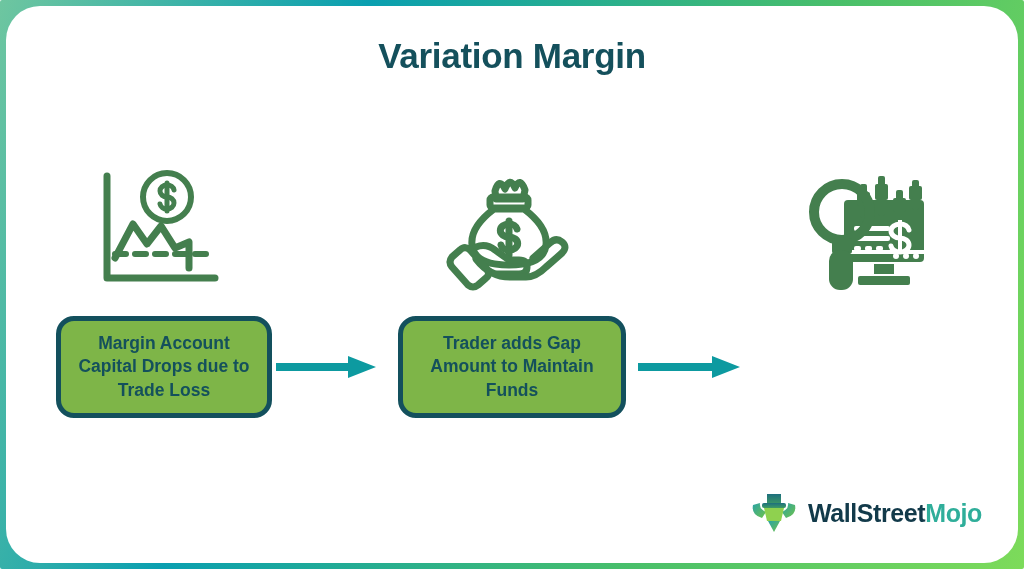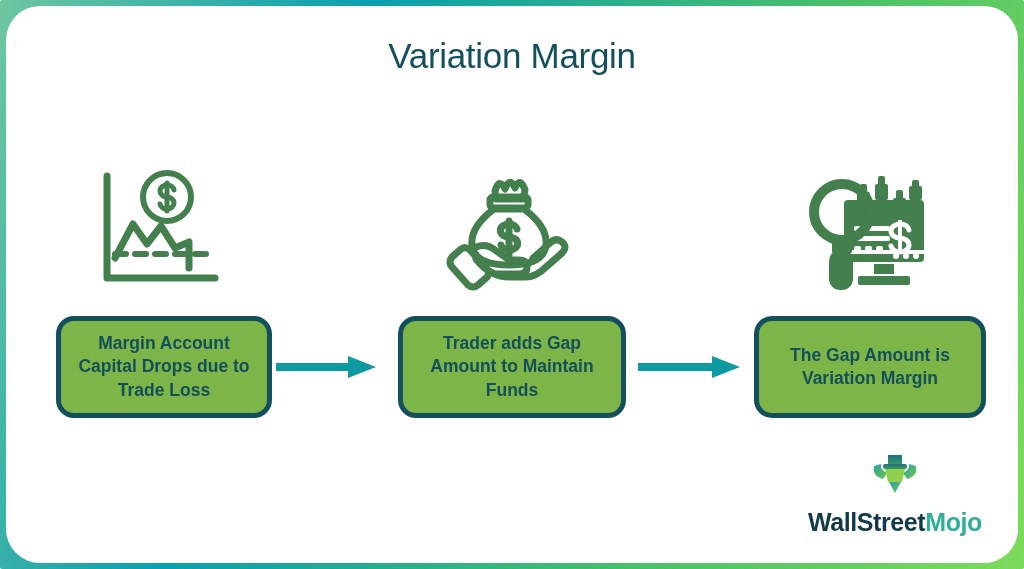--- a/index.html
+++ b/index.html
@@ -35,21 +35,21 @@
   }
 
   
   .title {
     position: absolute;
     top: 30px;
     left: 0;
     width: 100%;
     text-align: center;
     font-size: 35px;
-    font-weight: normal;
+    font-weight: bold;
     color: #14505c;
     letter-spacing: -0.3px;
   }
 
   
   .icon-row {
     position: absolute;
     top: 150px;
     left: 0;
     width: 100%;
@@ -102,21 +102,20 @@
   .arrow svg { display: block; }
 
   
   .logo {
     position: absolute;
     right: 36px;
     bottom: 26px;
     display: flex;
     align-items: center;
     gap: 10px;
-    flex-direction: column;
   }
   .logo-text {
     font-size: 25px;
     font-weight: bold;
     letter-spacing: -0.4px;
     white-space: nowrap;
   }
   .logo-wall { color: #123a4a; }
   .logo-mojo { color: #2fae9a; }
 </style>
@@ -210,21 +209,20 @@
             <circle cx="46" cy="48" r="28" fill="none" stroke="#447f4e" stroke-width="10"></circle>
             <rect x="36" y="74" width="20" height="16" rx="3" fill="#447f4e" transform="rotate(0 46 82)"></rect>
             <rect x="33" y="86" width="24" height="40" rx="11" fill="#447f4e"></rect>
           </g>
         </svg>
       </div>
     </div>
 
     <div class="step-box b1">Margin Account Capital Drops due to Trade Loss</div>
     <div class="step-box b2">Trader adds Gap Amount to Maintain Funds</div>
-    <div class="step-box b3">The Gap Amount is Variation Margin</div>
 
     <div class="arrow a1">
       <svg width="100" height="22" viewBox="0 0 100 22">
         <path d="M0 7 L72 7 L72 0 L100 11 L72 22 L72 15 L0 15 Z" fill="#0d9aa0"></path>
       </svg>
     </div>
     <div class="arrow a2">
       <svg width="102" height="22" viewBox="0 0 102 22">
         <path d="M0 7 L74 7 L74 0 L102 11 L74 22 L74 15 L0 15 Z" fill="#0d9aa0"></path>
       </svg>

